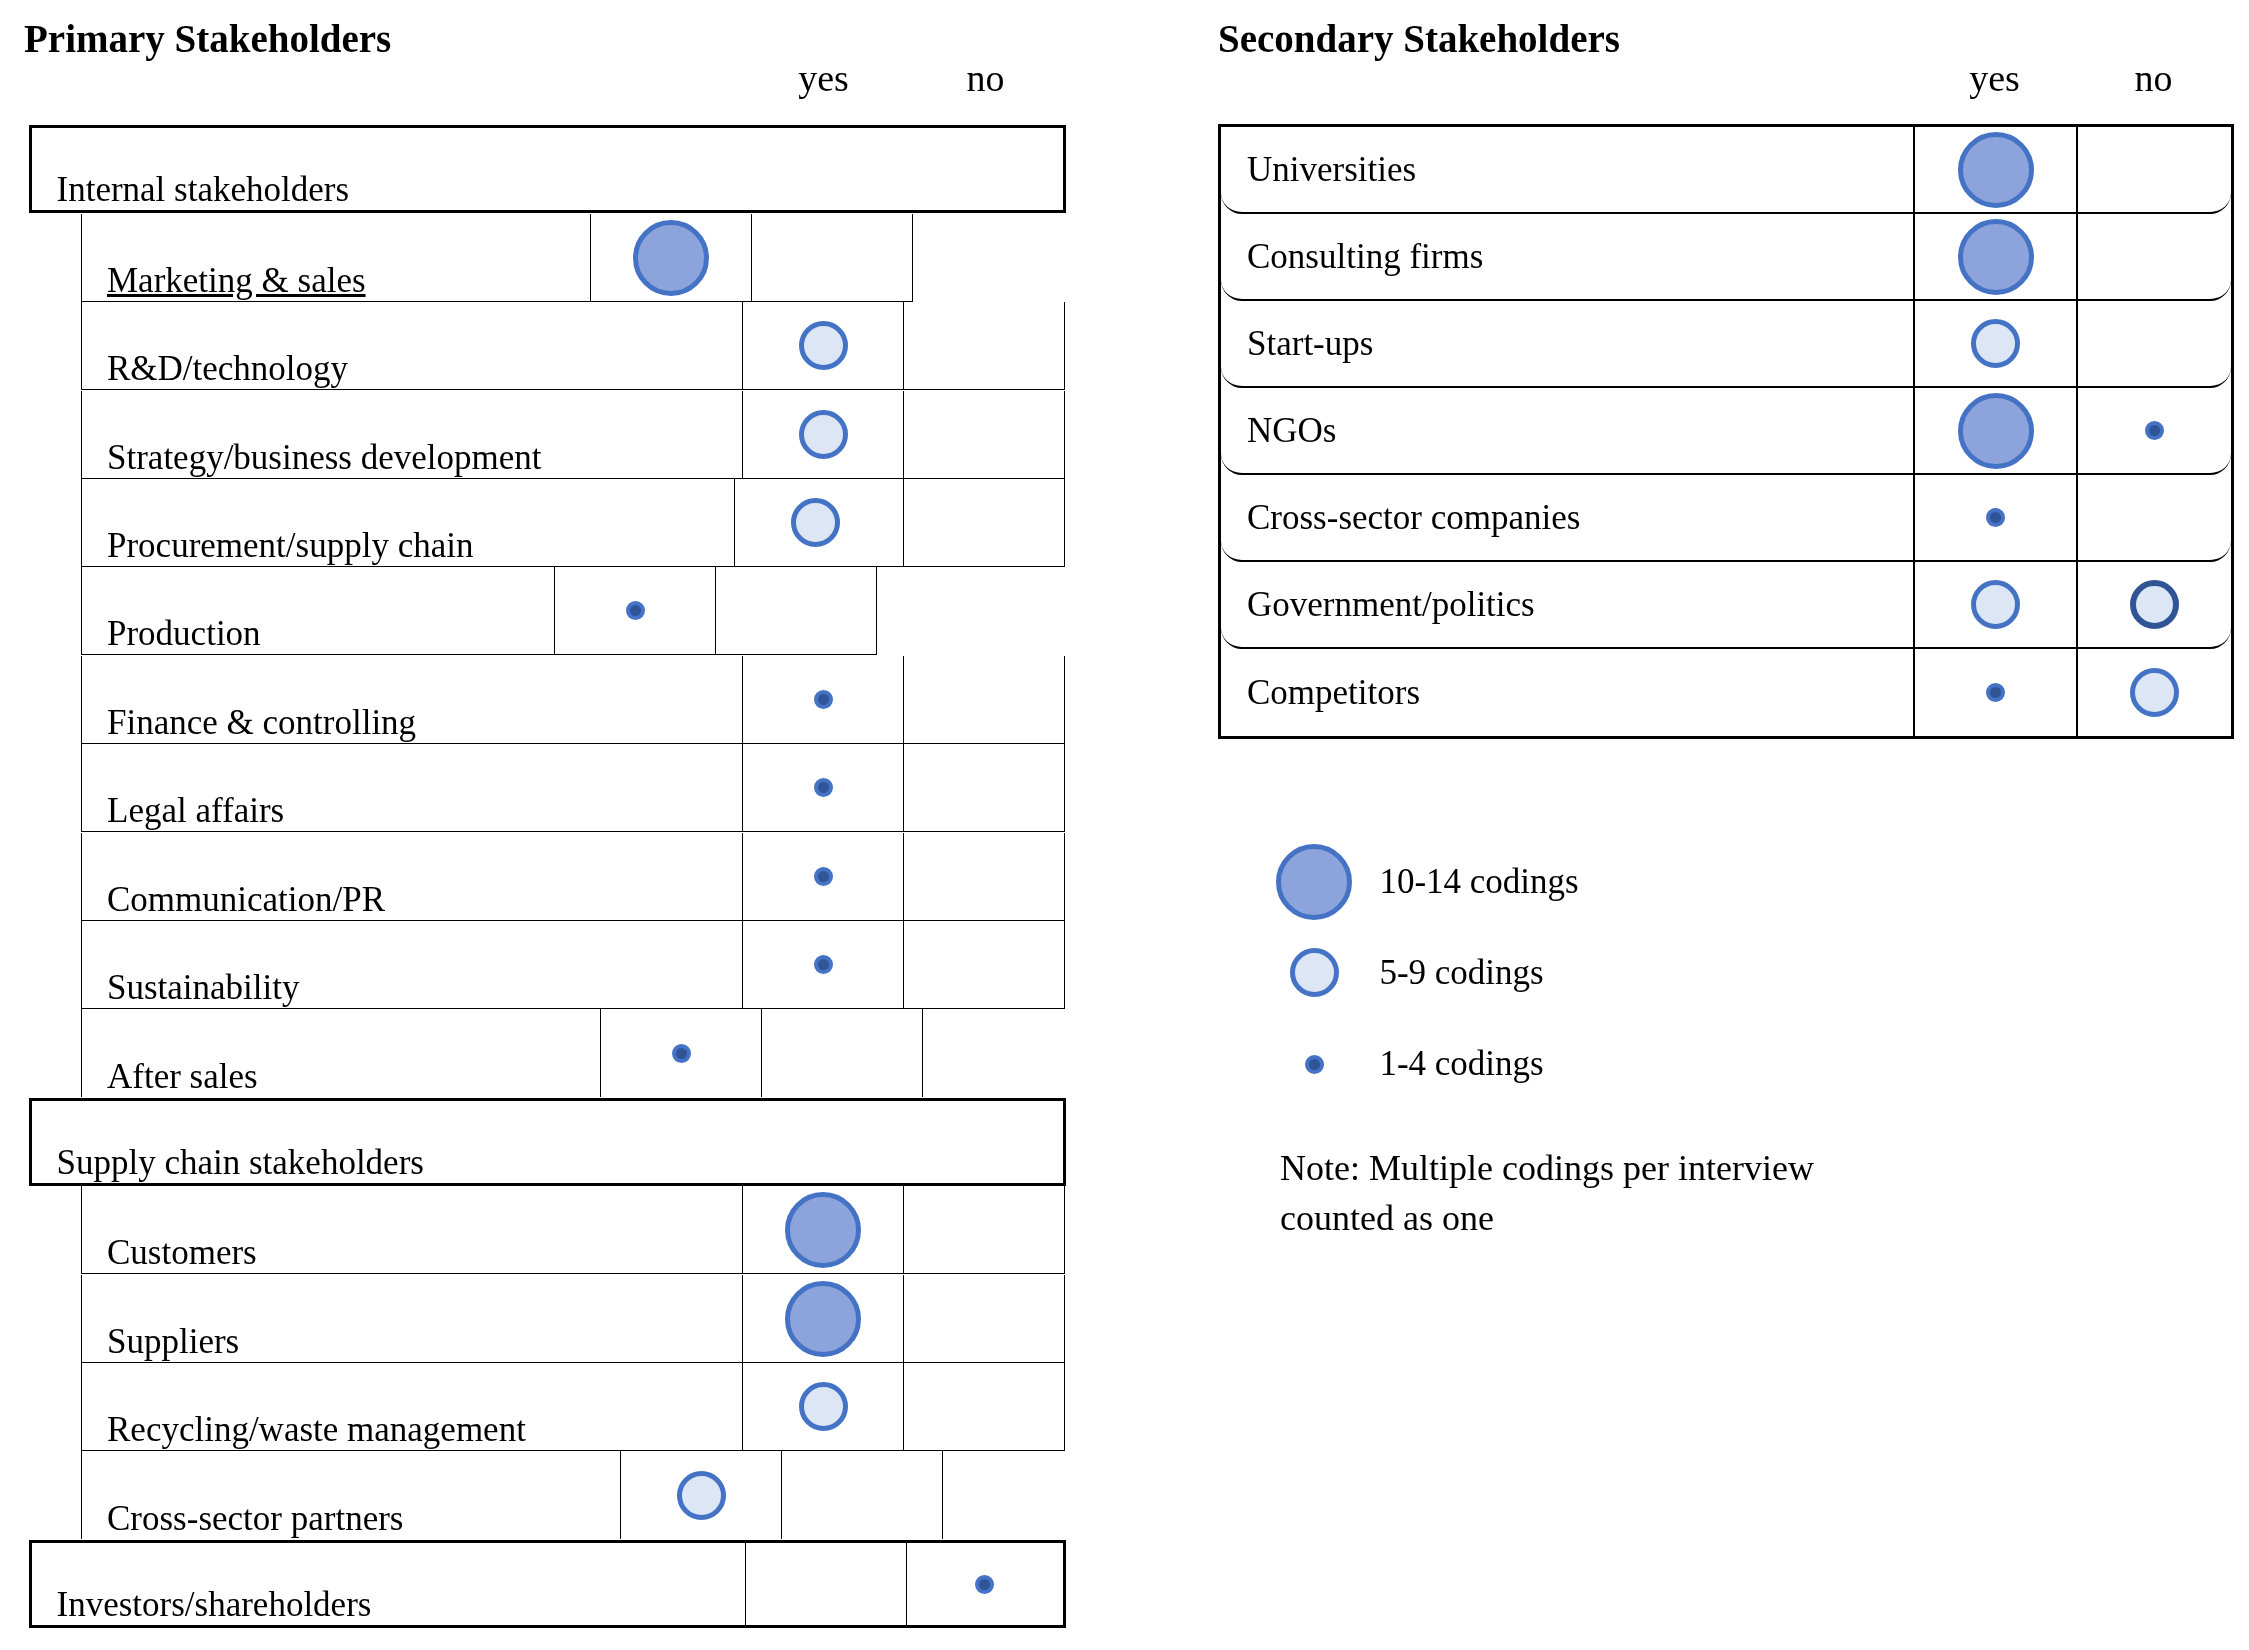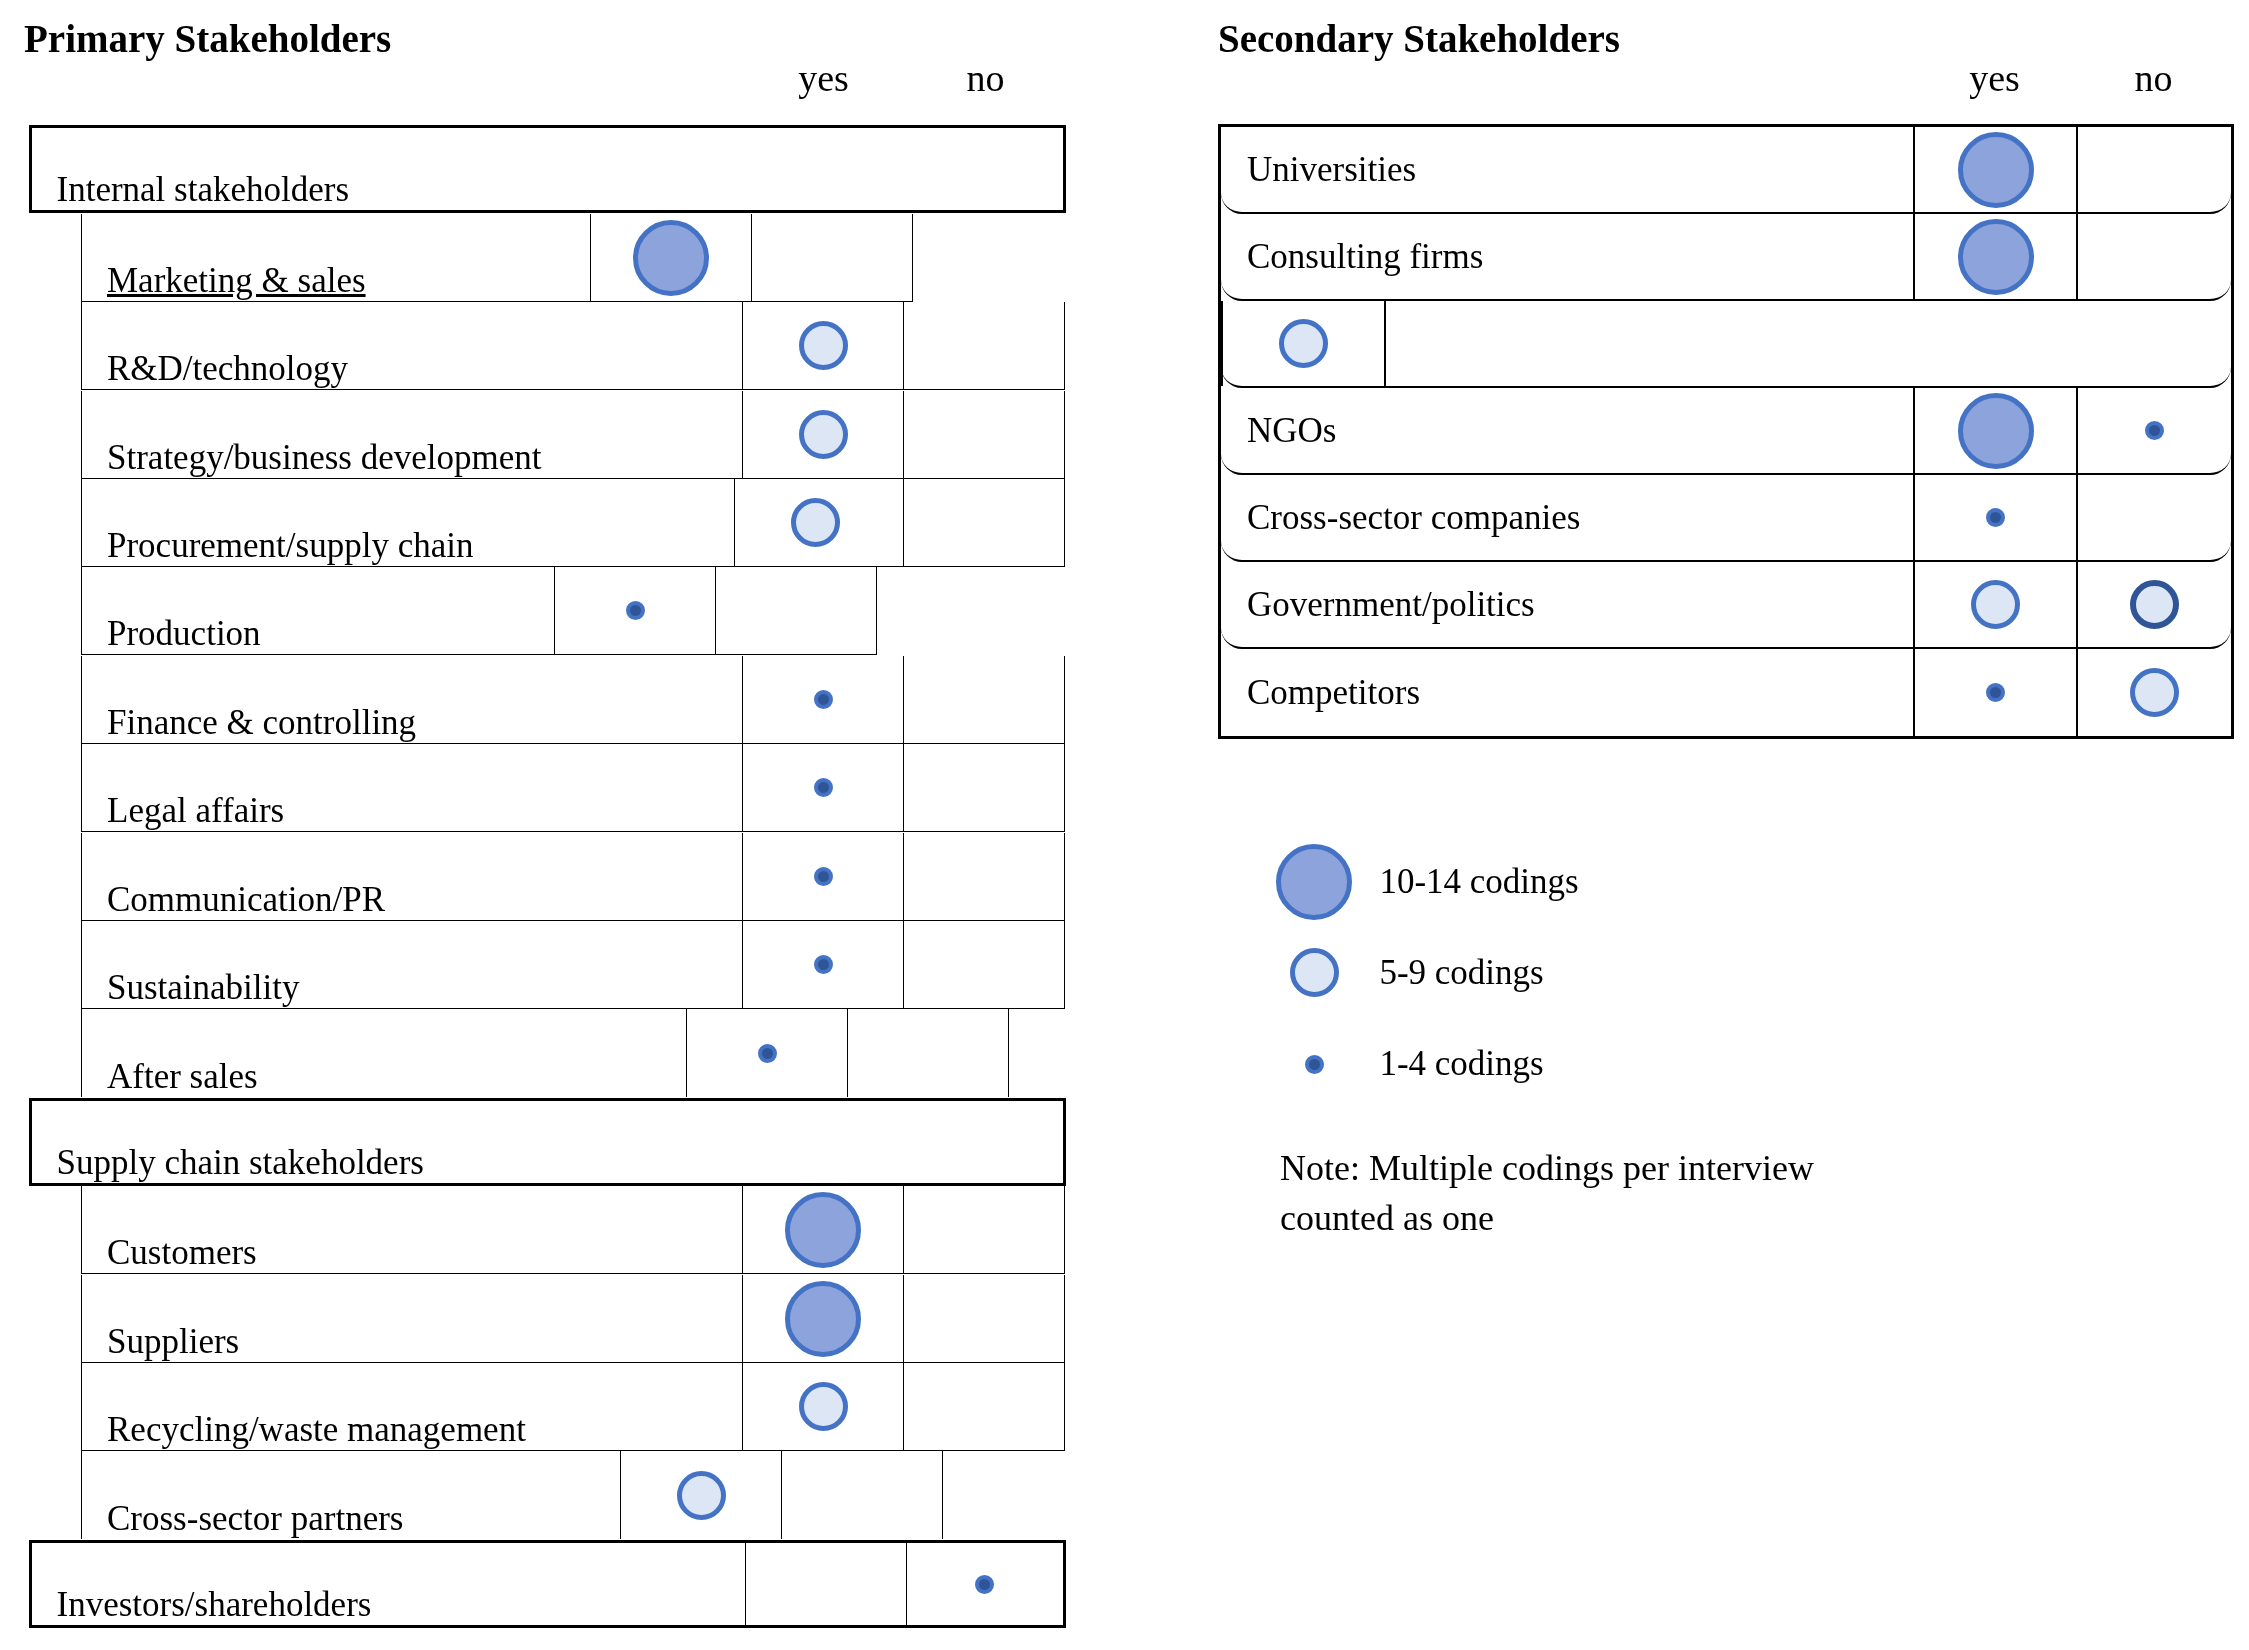--- a/index.html
+++ b/index.html
@@ -135,21 +135,21 @@
         </div>
         <div class="cell" style="width: 161px;"></div>
       </div>
       <div class="row item" style="top: 921px; left: 81px; width: 984px;">
         <div class="label">Sustainability</div>
         <div class="cell" style="width: 161px;">
           <div class="bubble b-small"></div>
         </div>
         <div class="cell" style="width: 161px;"></div>
       </div>
-      <div class="row item no-bottom" style="top: 1009px; left: 81px; width: 928px;">
+      <div class="row item no-bottom" style="top: 1009px; left: 81px; width: 842px;">
         <div class="label">After sales</div>
         <div class="cell" style="width: 161px;">
           <div class="bubble b-small"></div>
         </div>
         <div class="cell" style="width: 161px;"></div>
       </div>
       <div class="row group" style="top: 1098px; left: 28.5px; width: 1037px;">
         <div class="label">Supply chain stakeholders</div>
       </div>
       <div class="row item" style="top: 1186px; left: 81px; width: 984px;">
@@ -197,20 +197,21 @@
         <div class="cell" style="width: 155px;"></div>
       </div>
       <div class="s-row">
         <div class="label">Consulting firms</div>
         <div class="cell" style="width: 163px;">
           <div class="bubble b-large"></div>
         </div>
         <div class="cell" style="width: 155px;"></div>
       </div>
       <div class="s-row">
+        <div class="label">Start-ups</div>
         <div class="cell" style="width: 163px;">
           <div class="bubble b-medium"></div>
         </div>
         <div class="cell" style="width: 155px;"></div>
       </div>
       <div class="s-row">
         <div class="label">NGOs</div>
         <div class="cell" style="width: 163px;">
           <div class="bubble b-large"></div>
         </div>

